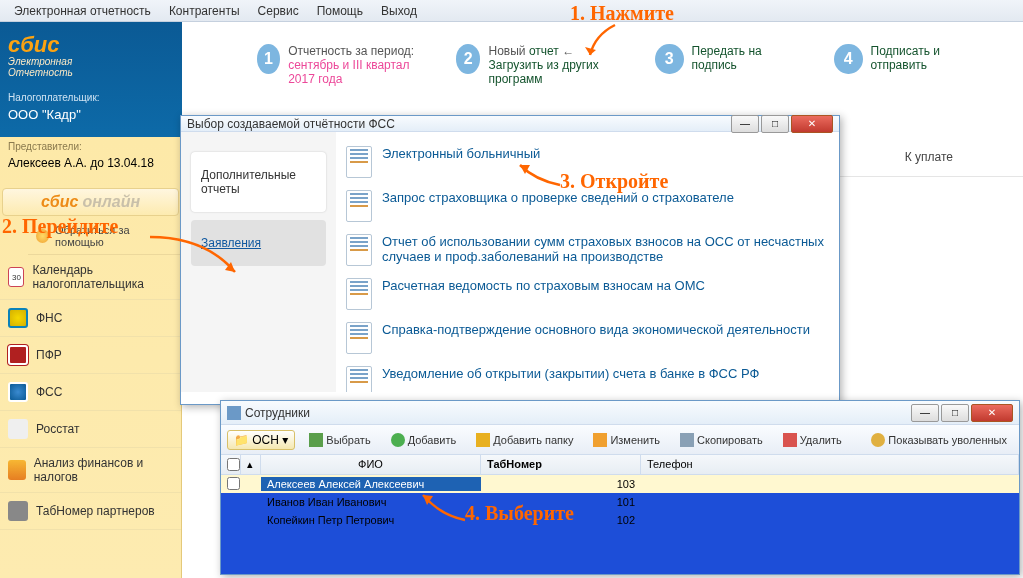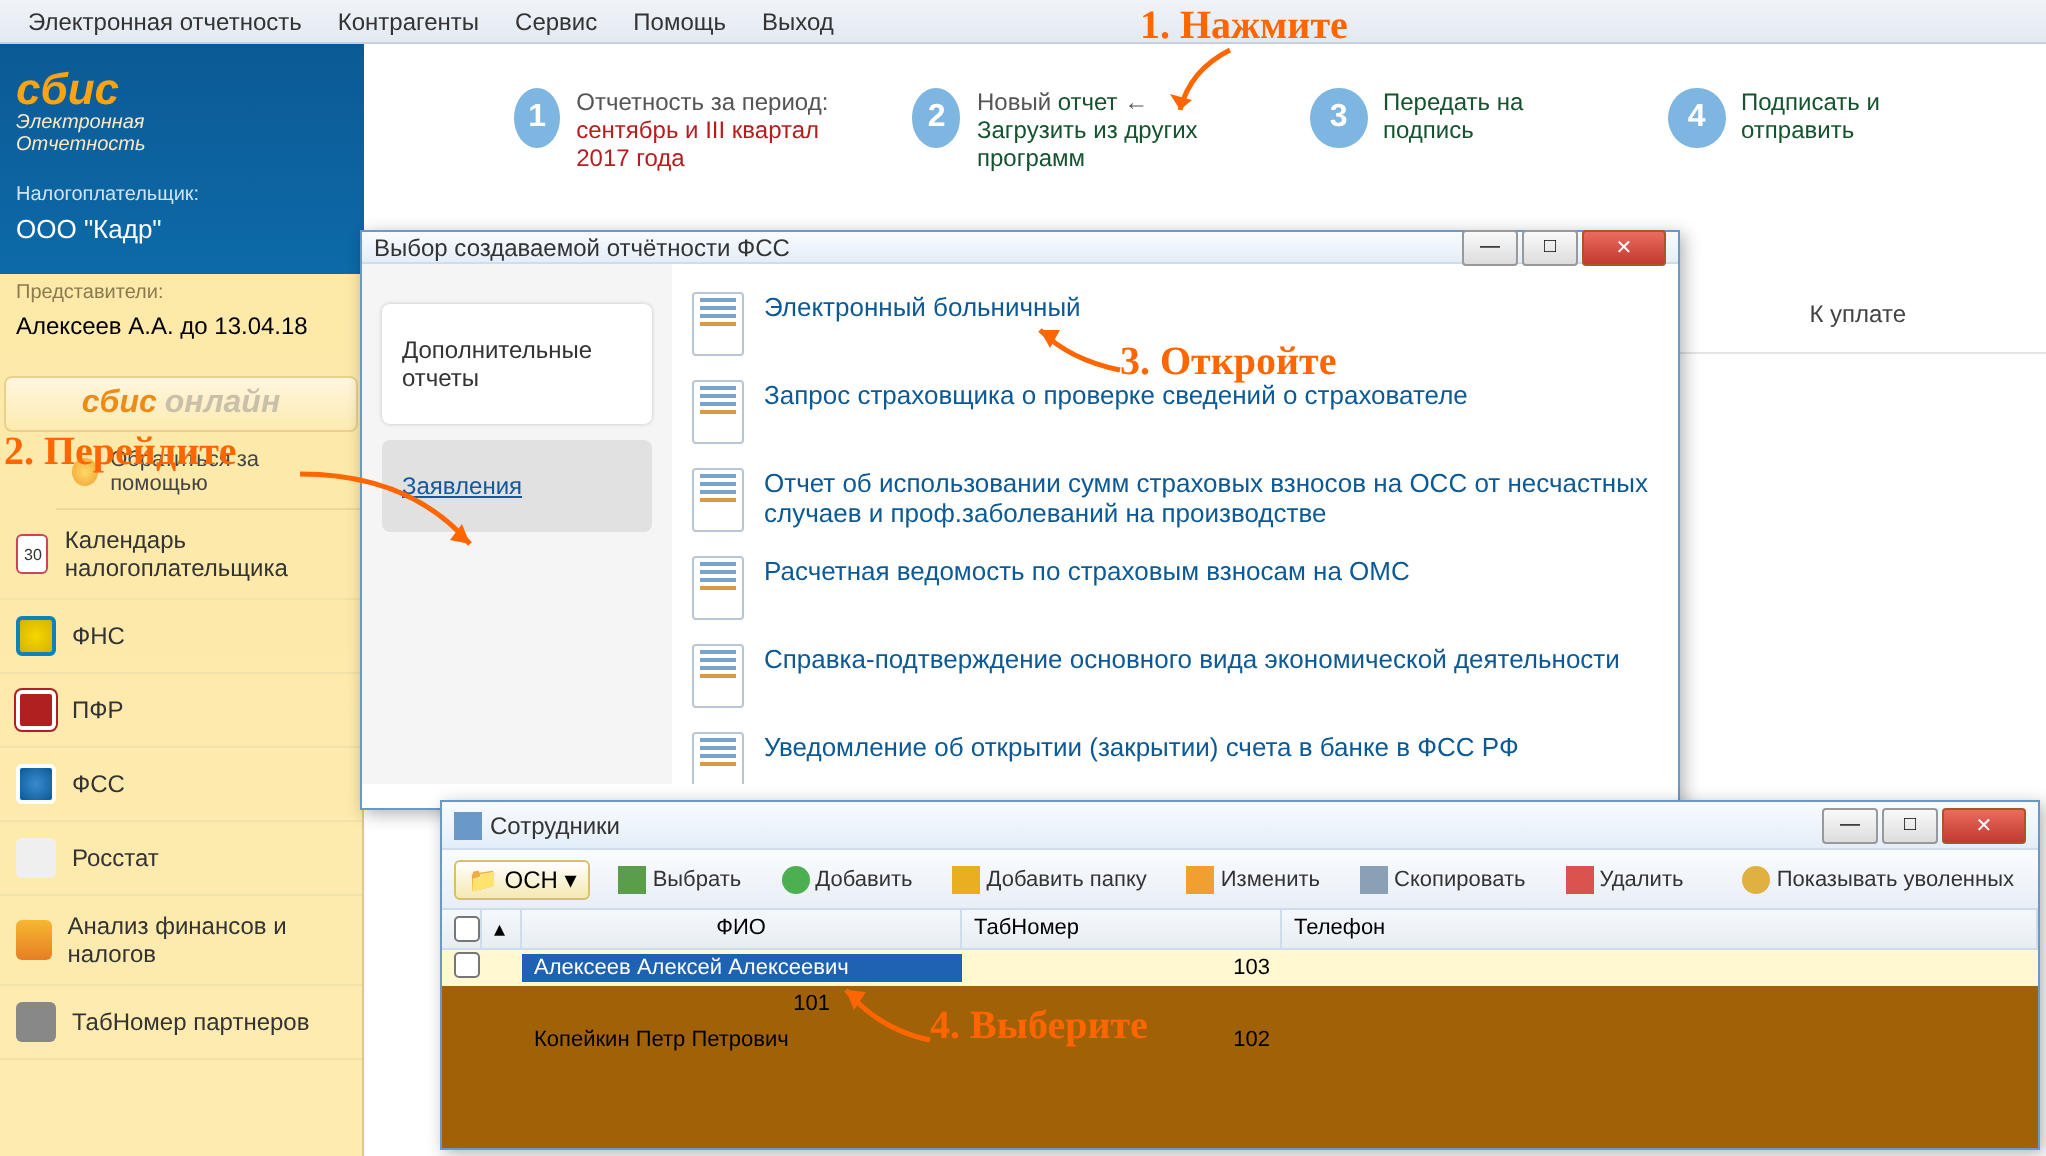--- a/index.html
+++ b/index.html
@@ -58,40 +58,40 @@
 .modal1 .tabs-col { width:155px; background:#f5f5f5; padding:12px 0;}
 .tab-btn { margin:8px 10px; padding:16px 10px; background:#e1e1e1; border-radius:4px; text-align:left; font-size:12px; color:#246; cursor:pointer;}
 .tab-btn.active { background:#fff; color:#333; font-weight:normal; box-shadow:0 0 2px rgba(0,0,0,.2);}
 .tab-btn.u { text-decoration:underline; color:#1159a0;}
 .modal1 .list-col { flex:1; padding:8px 10px; overflow:hidden;}
 .report-item { display:flex; align-items:flex-start; gap:10px; padding:6px 0;}
 .report-item .doc-icon { width:26px; height:32px; background:#fff; border:1px solid #b7c7d6; border-radius:2px; position:relative; flex-shrink:0;}
 .report-item .doc-icon::before{content:"";position:absolute;top:2px;left:3px;right:3px;height:2px;background:#7aa3c9; box-shadow:0 4px 0 #7aa3c9,0 8px 0 #7aa3c9,0 12px 0 #d89a48;}
 .report-item a { color:#0b5a95; text-decoration:none; font-size:13px;}
 
-.modal2 { position:absolute; left:220px; top:400px; width:800px; height:175px; background:#a16207; border:1px solid #6b99c7; box-shadow:2px 2px 8px rgba(0,0,0,.3); z-index:30;}
+.modal2 { position:absolute; left:220px; top:400px; width:800px; height:175px; background:#1d4ed8; border:1px solid #6b99c7; box-shadow:2px 2px 8px rgba(0,0,0,.3); z-index:30;}
 .modal2 .titlebar { height:24px; background:linear-gradient(#f8fbfe,#e4eef8); display:flex; align-items:center; padding:0 6px; border-bottom:1px solid #cfdced;}
 .modal2 .titlebar .ttl { font-size:12px; color:#333; flex:1; display:flex; align-items:center; gap:4px;}
 .toolbar2 { height:30px; background:linear-gradient(#fafcff,#e8eef6); border-bottom:1px solid #cfdced; display:flex; align-items:center; padding:0 6px; gap:8px;}
 .toolbar2 .tbtn { display:flex; align-items:center; gap:3px; padding:3px 6px; font-size:11px; color:#333; cursor:pointer; border-radius:3px;}
 .toolbar2 .folder-btn { background: linear-gradient(#fff,#f5e8b0); border:1px solid #d8c068; padding:2px 6px; border-radius:3px;}
 .toolbar2 .tico { width:14px; height:14px; display:inline-block;}
 .ti-sel{background:#5a9e4b;}
 .ti-add{background:#4caf50; border-radius:50%;}
 .ti-addf{background:#e8b020;}
 .ti-edit{background:#f0a030;}
 .ti-copy{background:#89a0b5;}
 .ti-del{background:#d9534f;}
 .ti-show{background:#e0b040; border-radius:50%;}
 .thead { display:flex; background:linear-gradient(#f5f8fb,#e7edf3); border-bottom:1px solid #cfdced; height:20px; font-size:11px;}
 .thead .th { padding:3px 6px; border-right:1px solid #cfdced;}
 .th-cb{width:20px;}
 .th-ar{width:20px;}
 .th-fio{flex:0 0 220px; text-align:center;}
-.th-tab{flex:0 0 160px;}
+.th-tab{flex:0 0 160px;font-weight:bold;}
 .th-tel{flex:1;}
 .trow { display:flex; height:18px; font-size:11px; align-items:center;}
 .trow .td{padding:1px 6px;}
 .td-cb{width:20px;}
 .td-ar{width:20px;}
 .td-fio{flex:0 0 220px;}
 .td-tab{flex:0 0 160px; text-align:right; padding-right:20px;}
 .td-tel{flex:1;}
 .trow.sel { background:#fff8d0;}
 .trow.sel .td-fio{background:#1e62b3; color:#fff;}
@@ -112,21 +112,21 @@
 <div class="header">
   <div class="header-left">
     <div class="logo">сбис</div>
     <div class="logo-sub"><span>Электронная</span><br><span>Отчетность</span></div>
     <div class="np-label">Налогоплательщик:</div>
     <div class="np-name">ООО "Кадр"</div>
   </div>
   <div class="header-right">
     <div class="step step1">
       <div class="step-num">1</div>
-      <div class="step-txt"><span>Отчетность за период:</span><br><span style="color:#b91c1c">сентябрь и III квартал 2017 года</span></div>
+      <div class="step-txt"><span>Отчетность за период:</span><br><span style="color:#ec4899">сентябрь и III квартал 2017 года</span></div>
     </div>
     <div class="step">
       <div class="step-num">2</div>
       <div class="step-txt"><span>Новый </span><a href="#">отчет</a> ←<br><a href="#">Загрузить из других программ</a></div>
     </div>
     <div class="step">
       <div class="step-num">3</div>
       <div class="step-txt"><a href="#">Передать на подпись</a></div>
     </div>
     <div class="step">
@@ -278,20 +278,21 @@
   <div class="trow sel">
     <div class="td td-cb"><input type="checkbox" style=""></div>
     <div class="td td-ar"></div>
     <div class="td td-fio">Алексеев Алексей Алексеевич</div>
     <div class="td td-tab">103</div>
     <div class="td td-tel"></div>
   </div>
   <div class="trow">
     <div class="td td-cb"></div>
       <div class="td td-ar"></div>
+    <div class="td td-fio">Иванов Иван Иванович</div>
     <div class="td td-tab">101</div>
     <div class="td td-tel"></div>
   </div>
   <div class="trow">
     <div class="td td-cb"></div>
       <div class="td td-ar"></div>
     <div class="td td-fio">Копейкин Петр Петрович</div>
     <div class="td td-tab">102</div>
     <div class="td td-tel"></div>
   </div>

